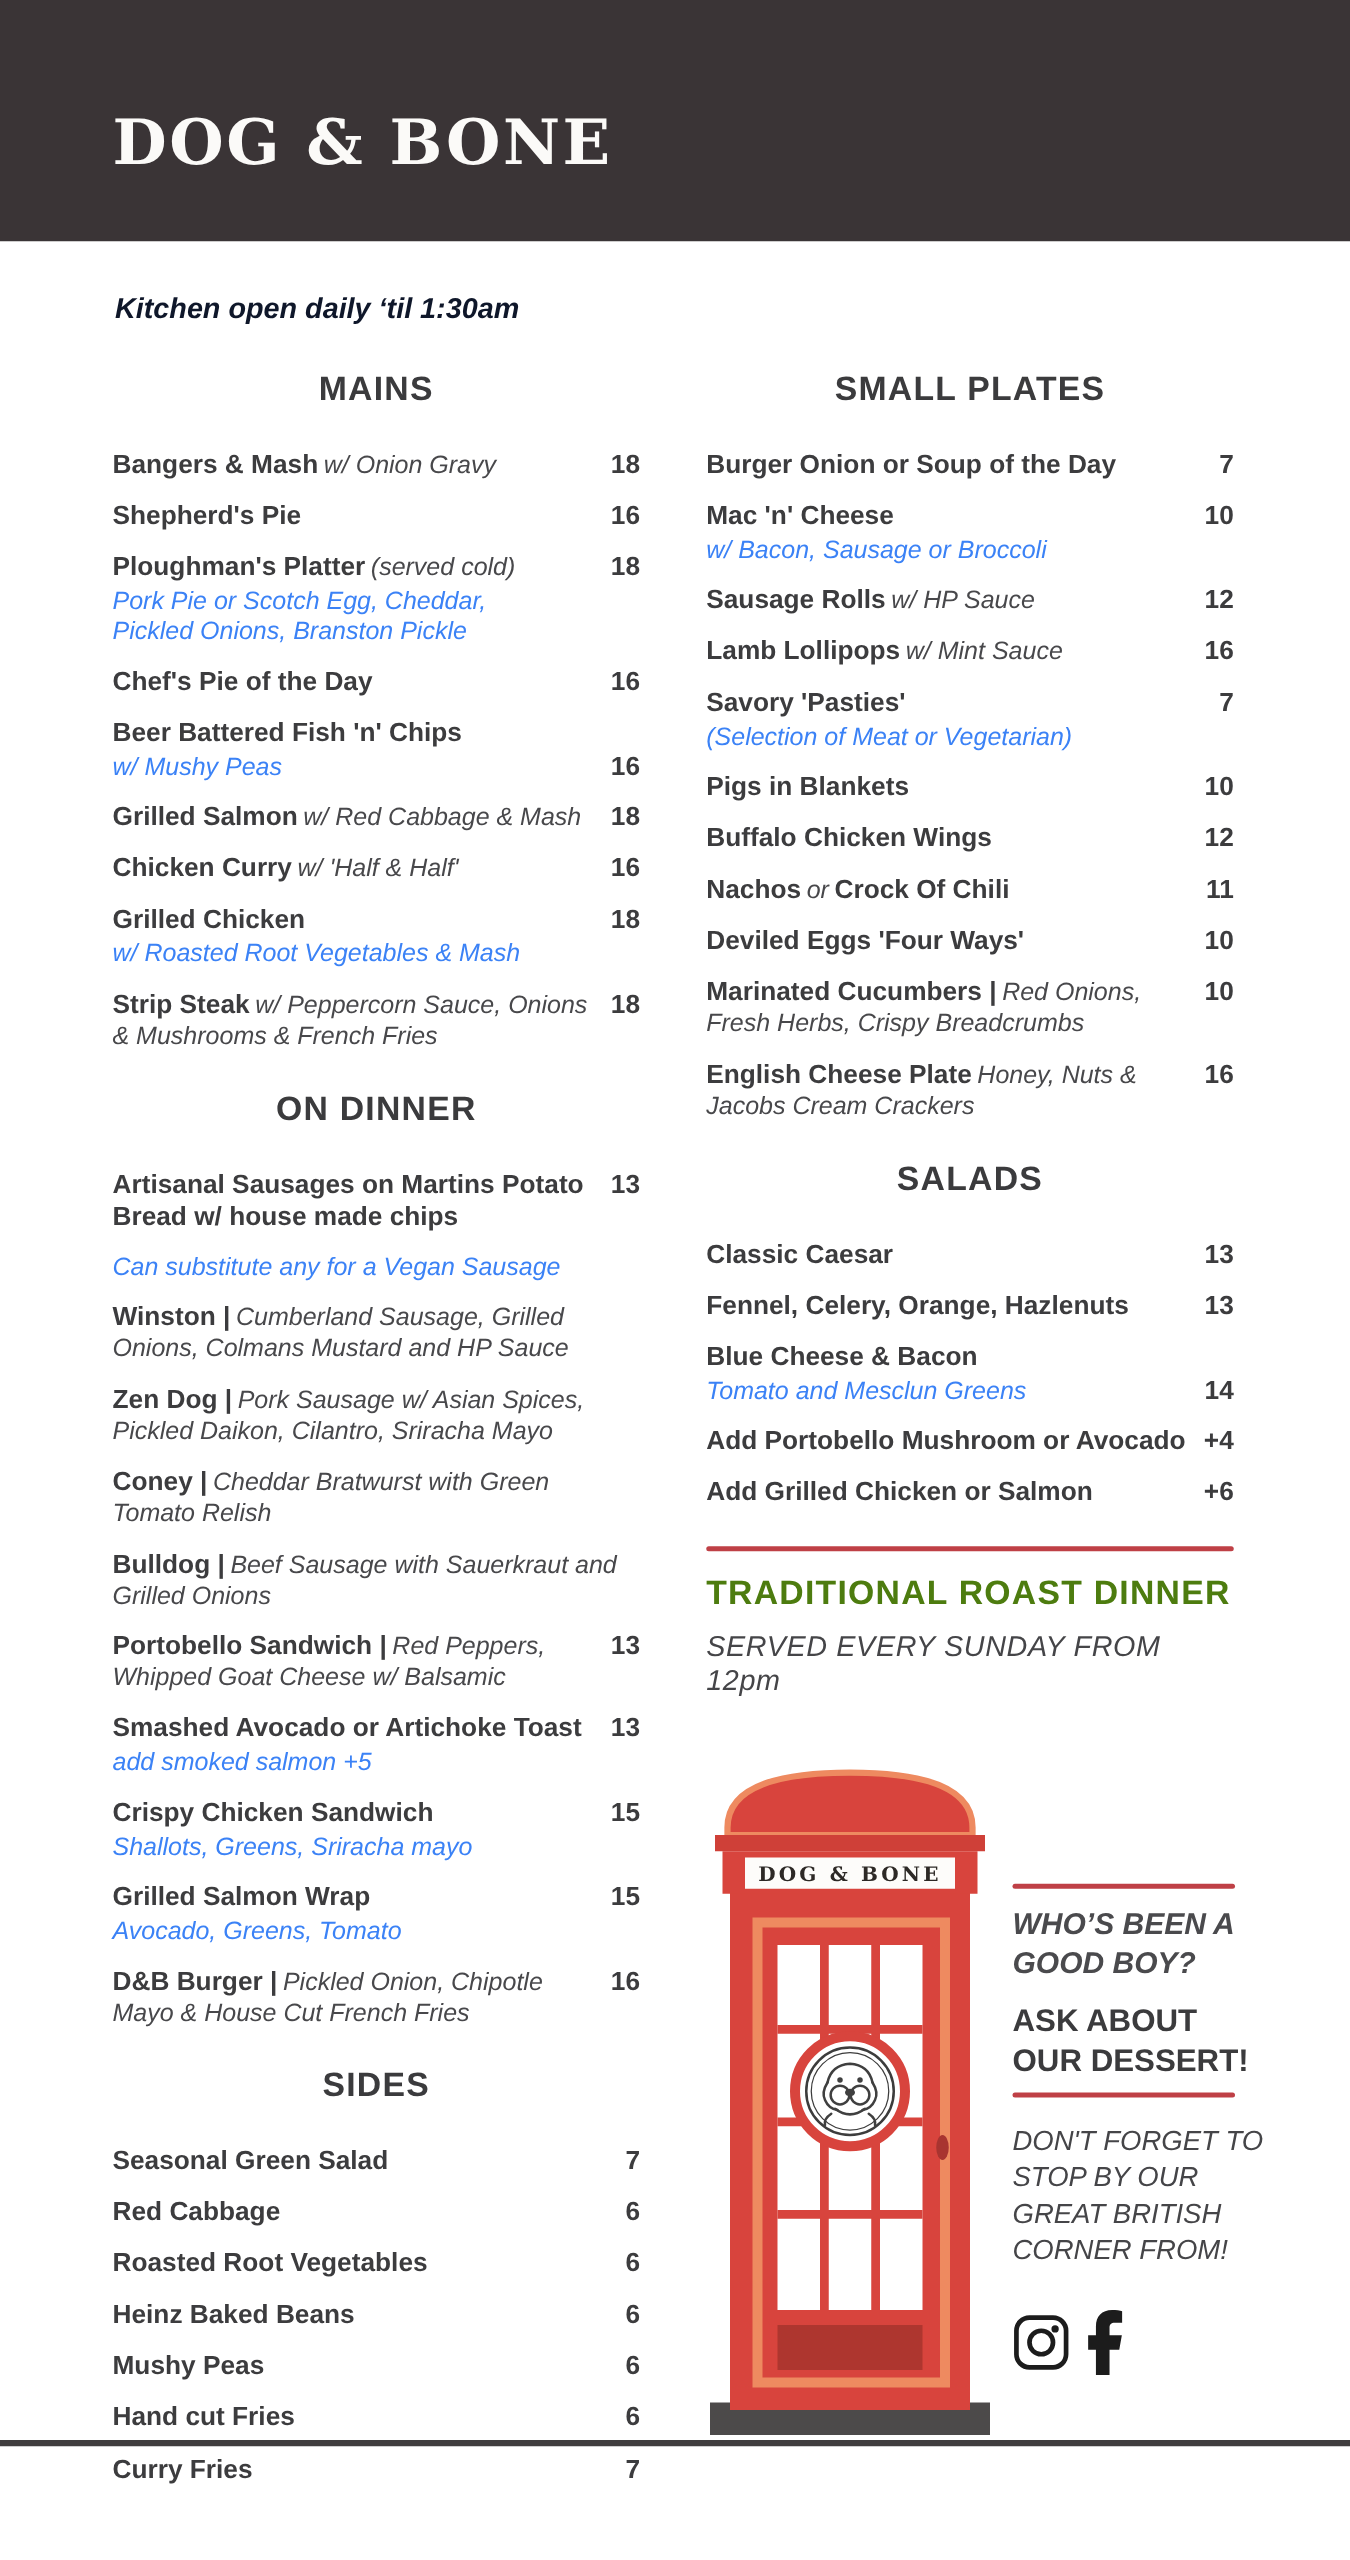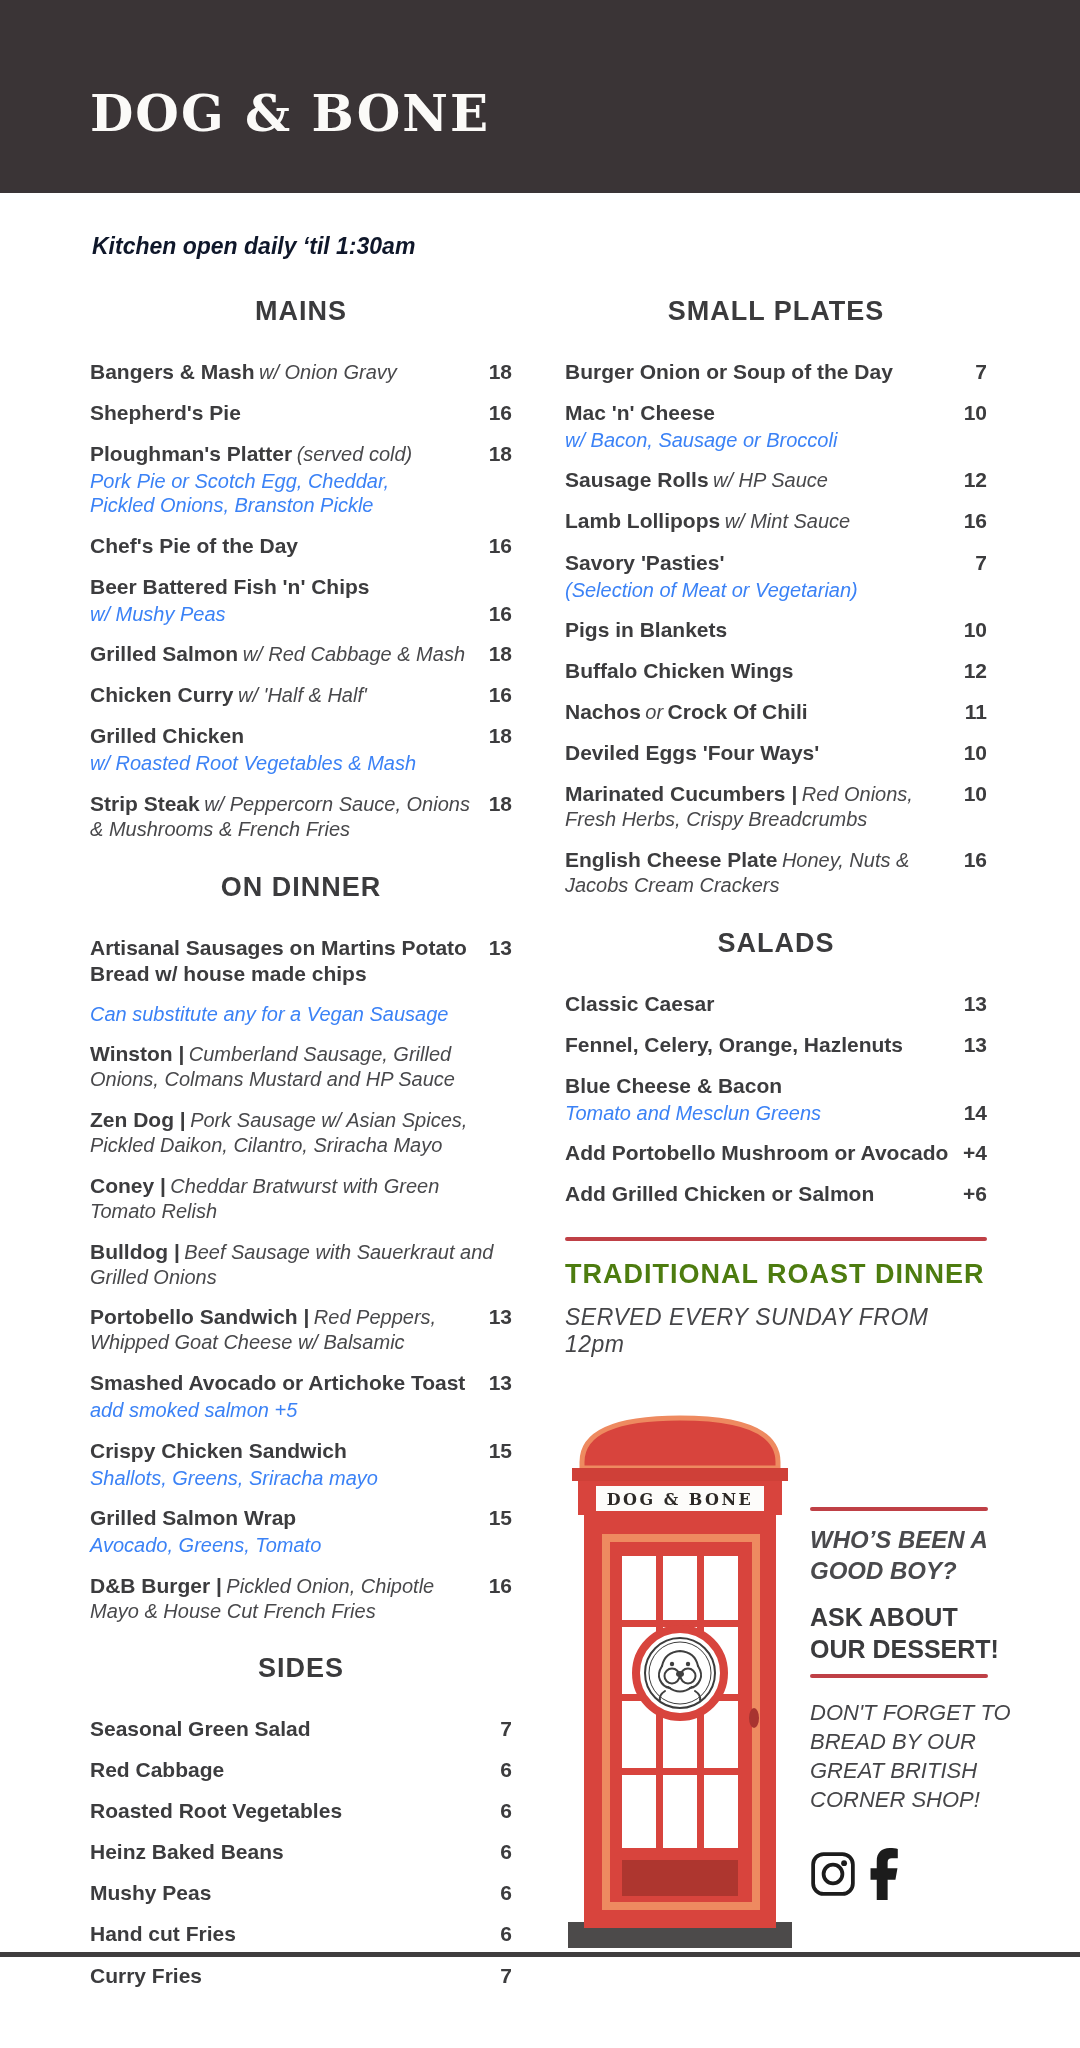--- a/index.html
+++ b/index.html
@@ -440,21 +440,21 @@
         <circle cx="120" cy="256" r="2.2" fill="#3f3f3f"></circle>
         <ellipse cx="112" cy="266" rx="4" ry="3" fill="#3f3f3f"></ellipse>
       </g>
     </svg>
 
     <div class="promo">
       <div class="p-rule p-rule1"></div>
       <div class="p-line p-tease">WHO’S BEEN A GOOD BOY?</div>
       <div class="p-line p-dessert">ASK ABOUT OUR DESSERT!</div>
       <div class="p-rule p-rule2"></div>
-      <div class="p-line p-shop">DON'T FORGET TO BREAD BY OUR GREAT BRITISH CORNER SHOP!</div>
+      <div class="p-line p-shop">DON'T FORGET TO STOP BY OUR GREAT BRITISH CORNER FROM!</div>
       <div class="social">
         <svg width="46" height="46" viewBox="0 0 44 44">
           <rect x="3" y="3" width="38" height="38" rx="10" fill="none" stroke="#1c1c1c" stroke-width="3.6"></rect>
           <circle cx="22" cy="22" r="9" fill="none" stroke="#1c1c1c" stroke-width="3.6"></circle>
           <circle cx="32.6" cy="11.6" r="2.8" fill="#1c1c1c"></circle>
         </svg>
         <svg width="28" height="52" viewBox="0 0 27 50">
           <path fill="#1c1c1c" d="M19,0 C11,0 6.5,4.8 6.5,12.6 V19.5 H0.5 V30.5 H6.5 V50 H17 V30.5 H24.5 L26.5,19.5 H17 V13.6 C17,11 18.2,9.8 21,9.8 H26.8 V0.8 C25.2,0.4 22,0 19,0 Z"></path>
         </svg>
       </div>

